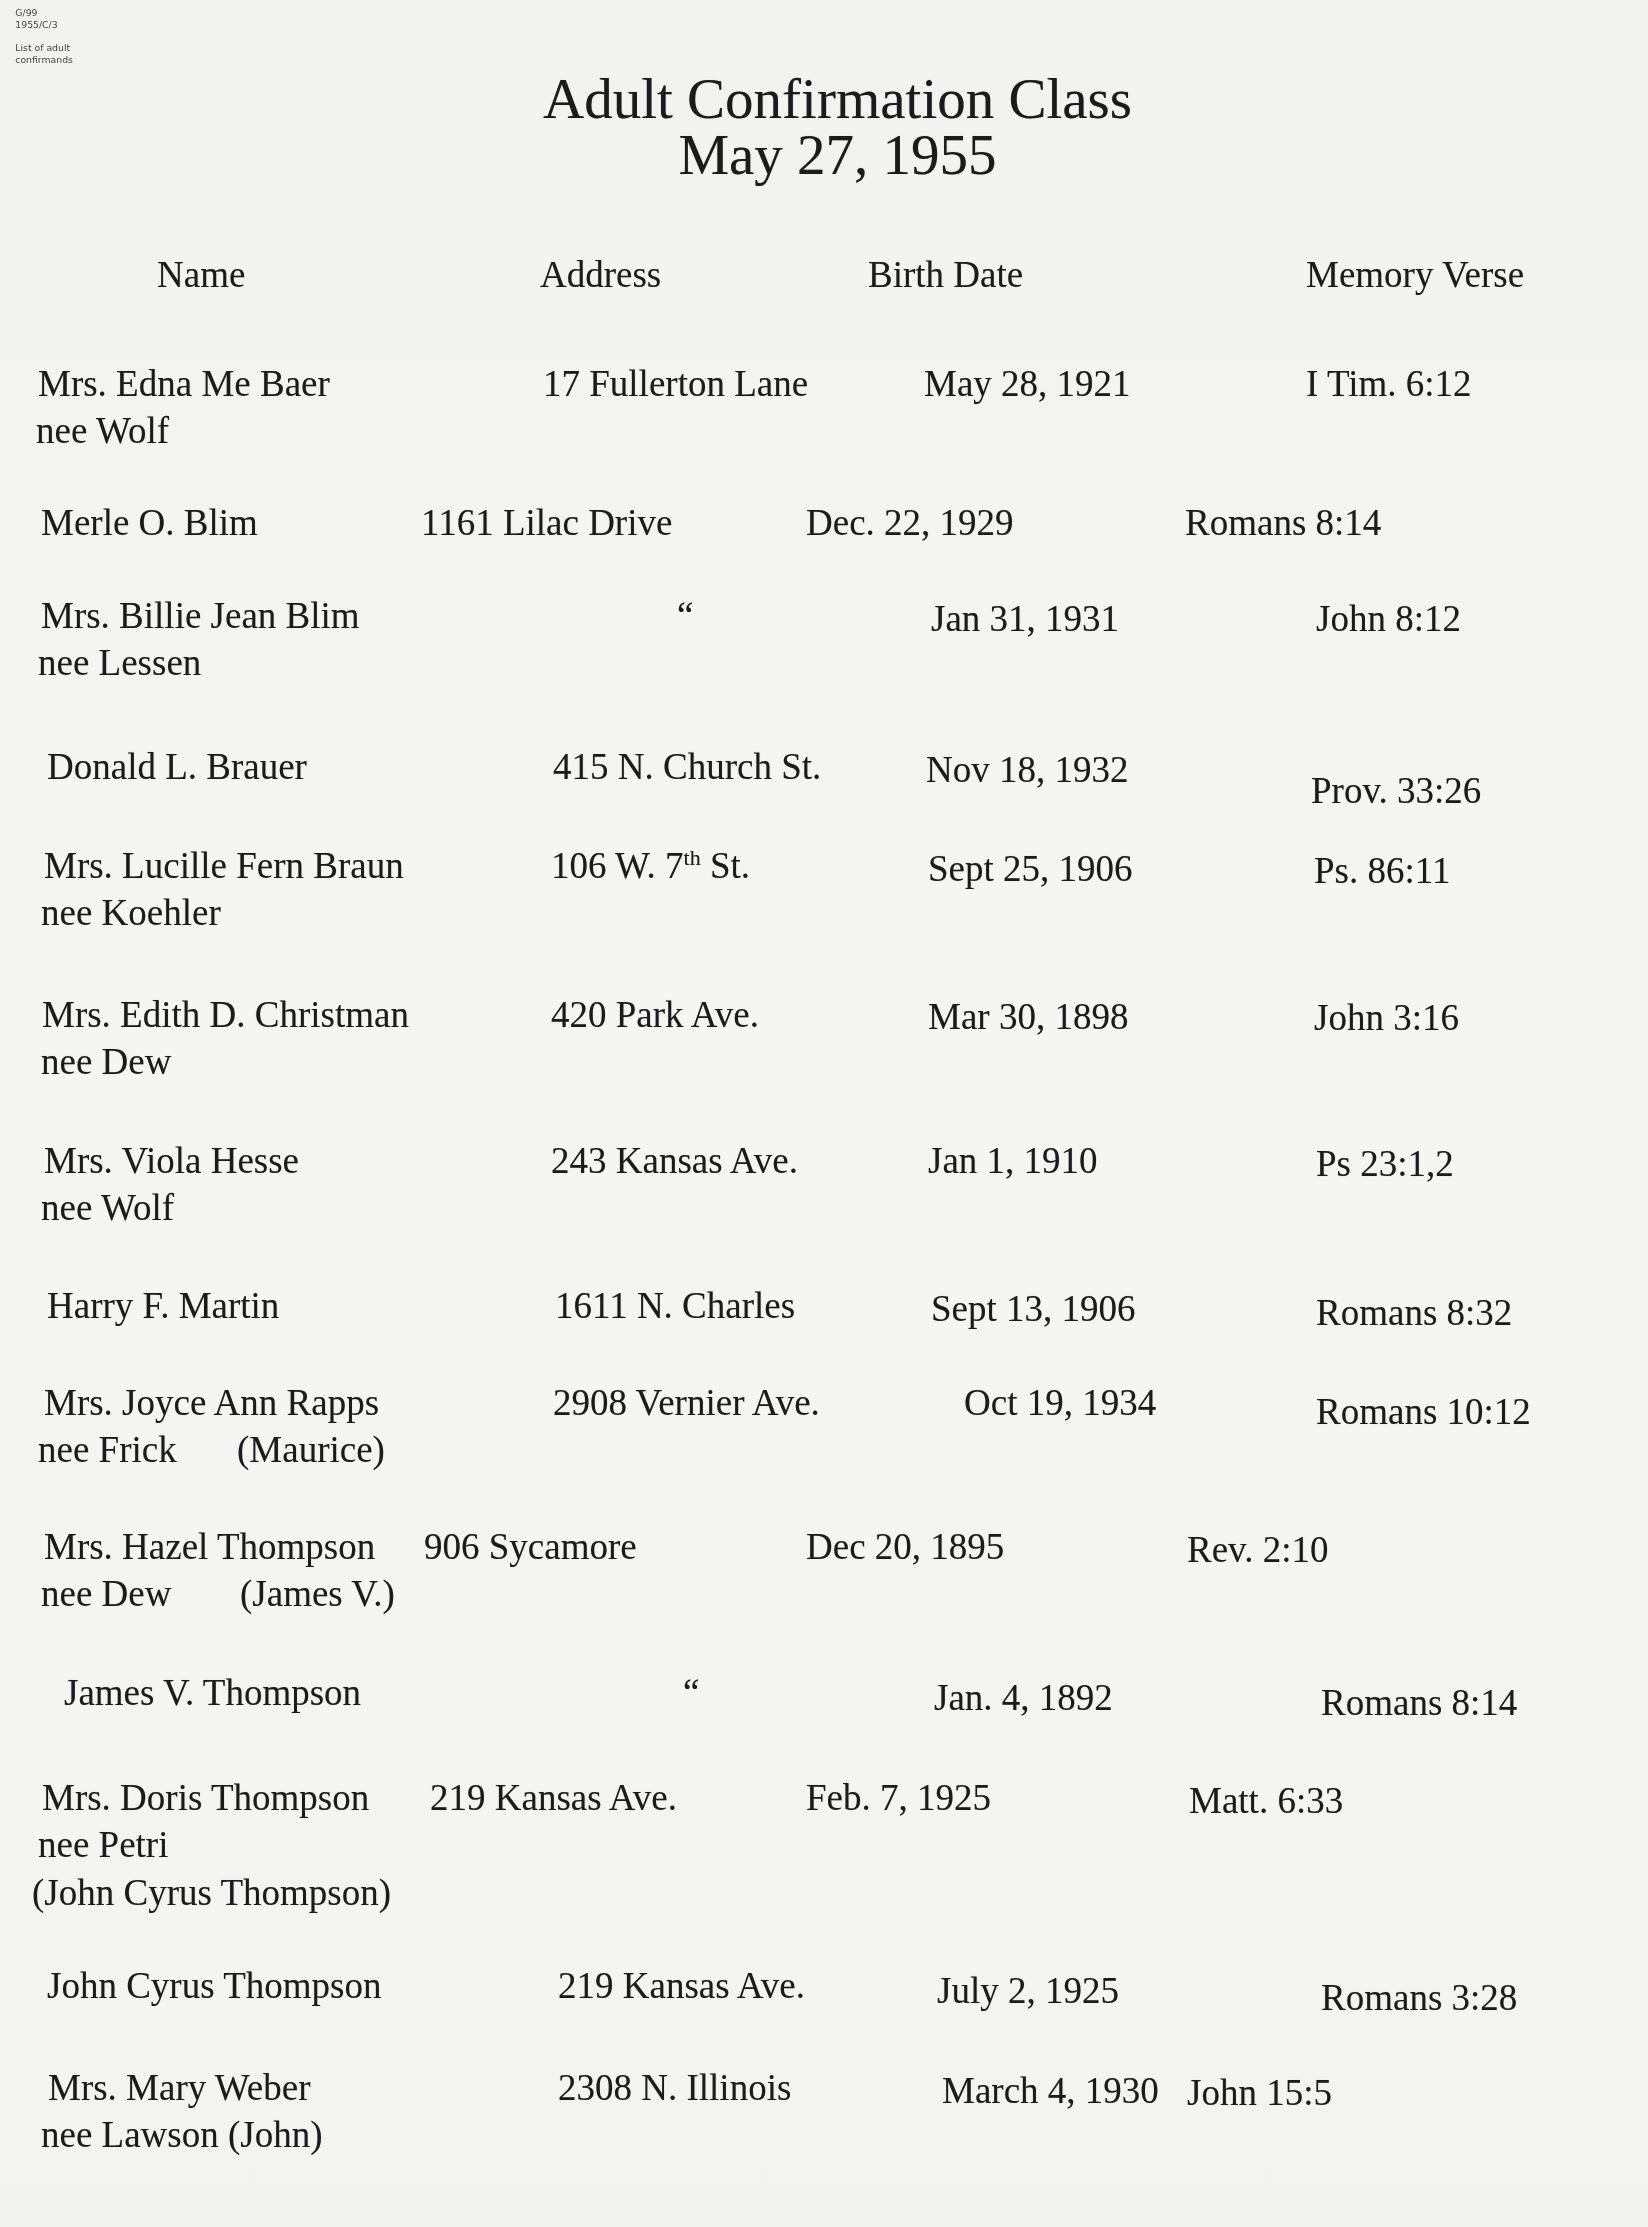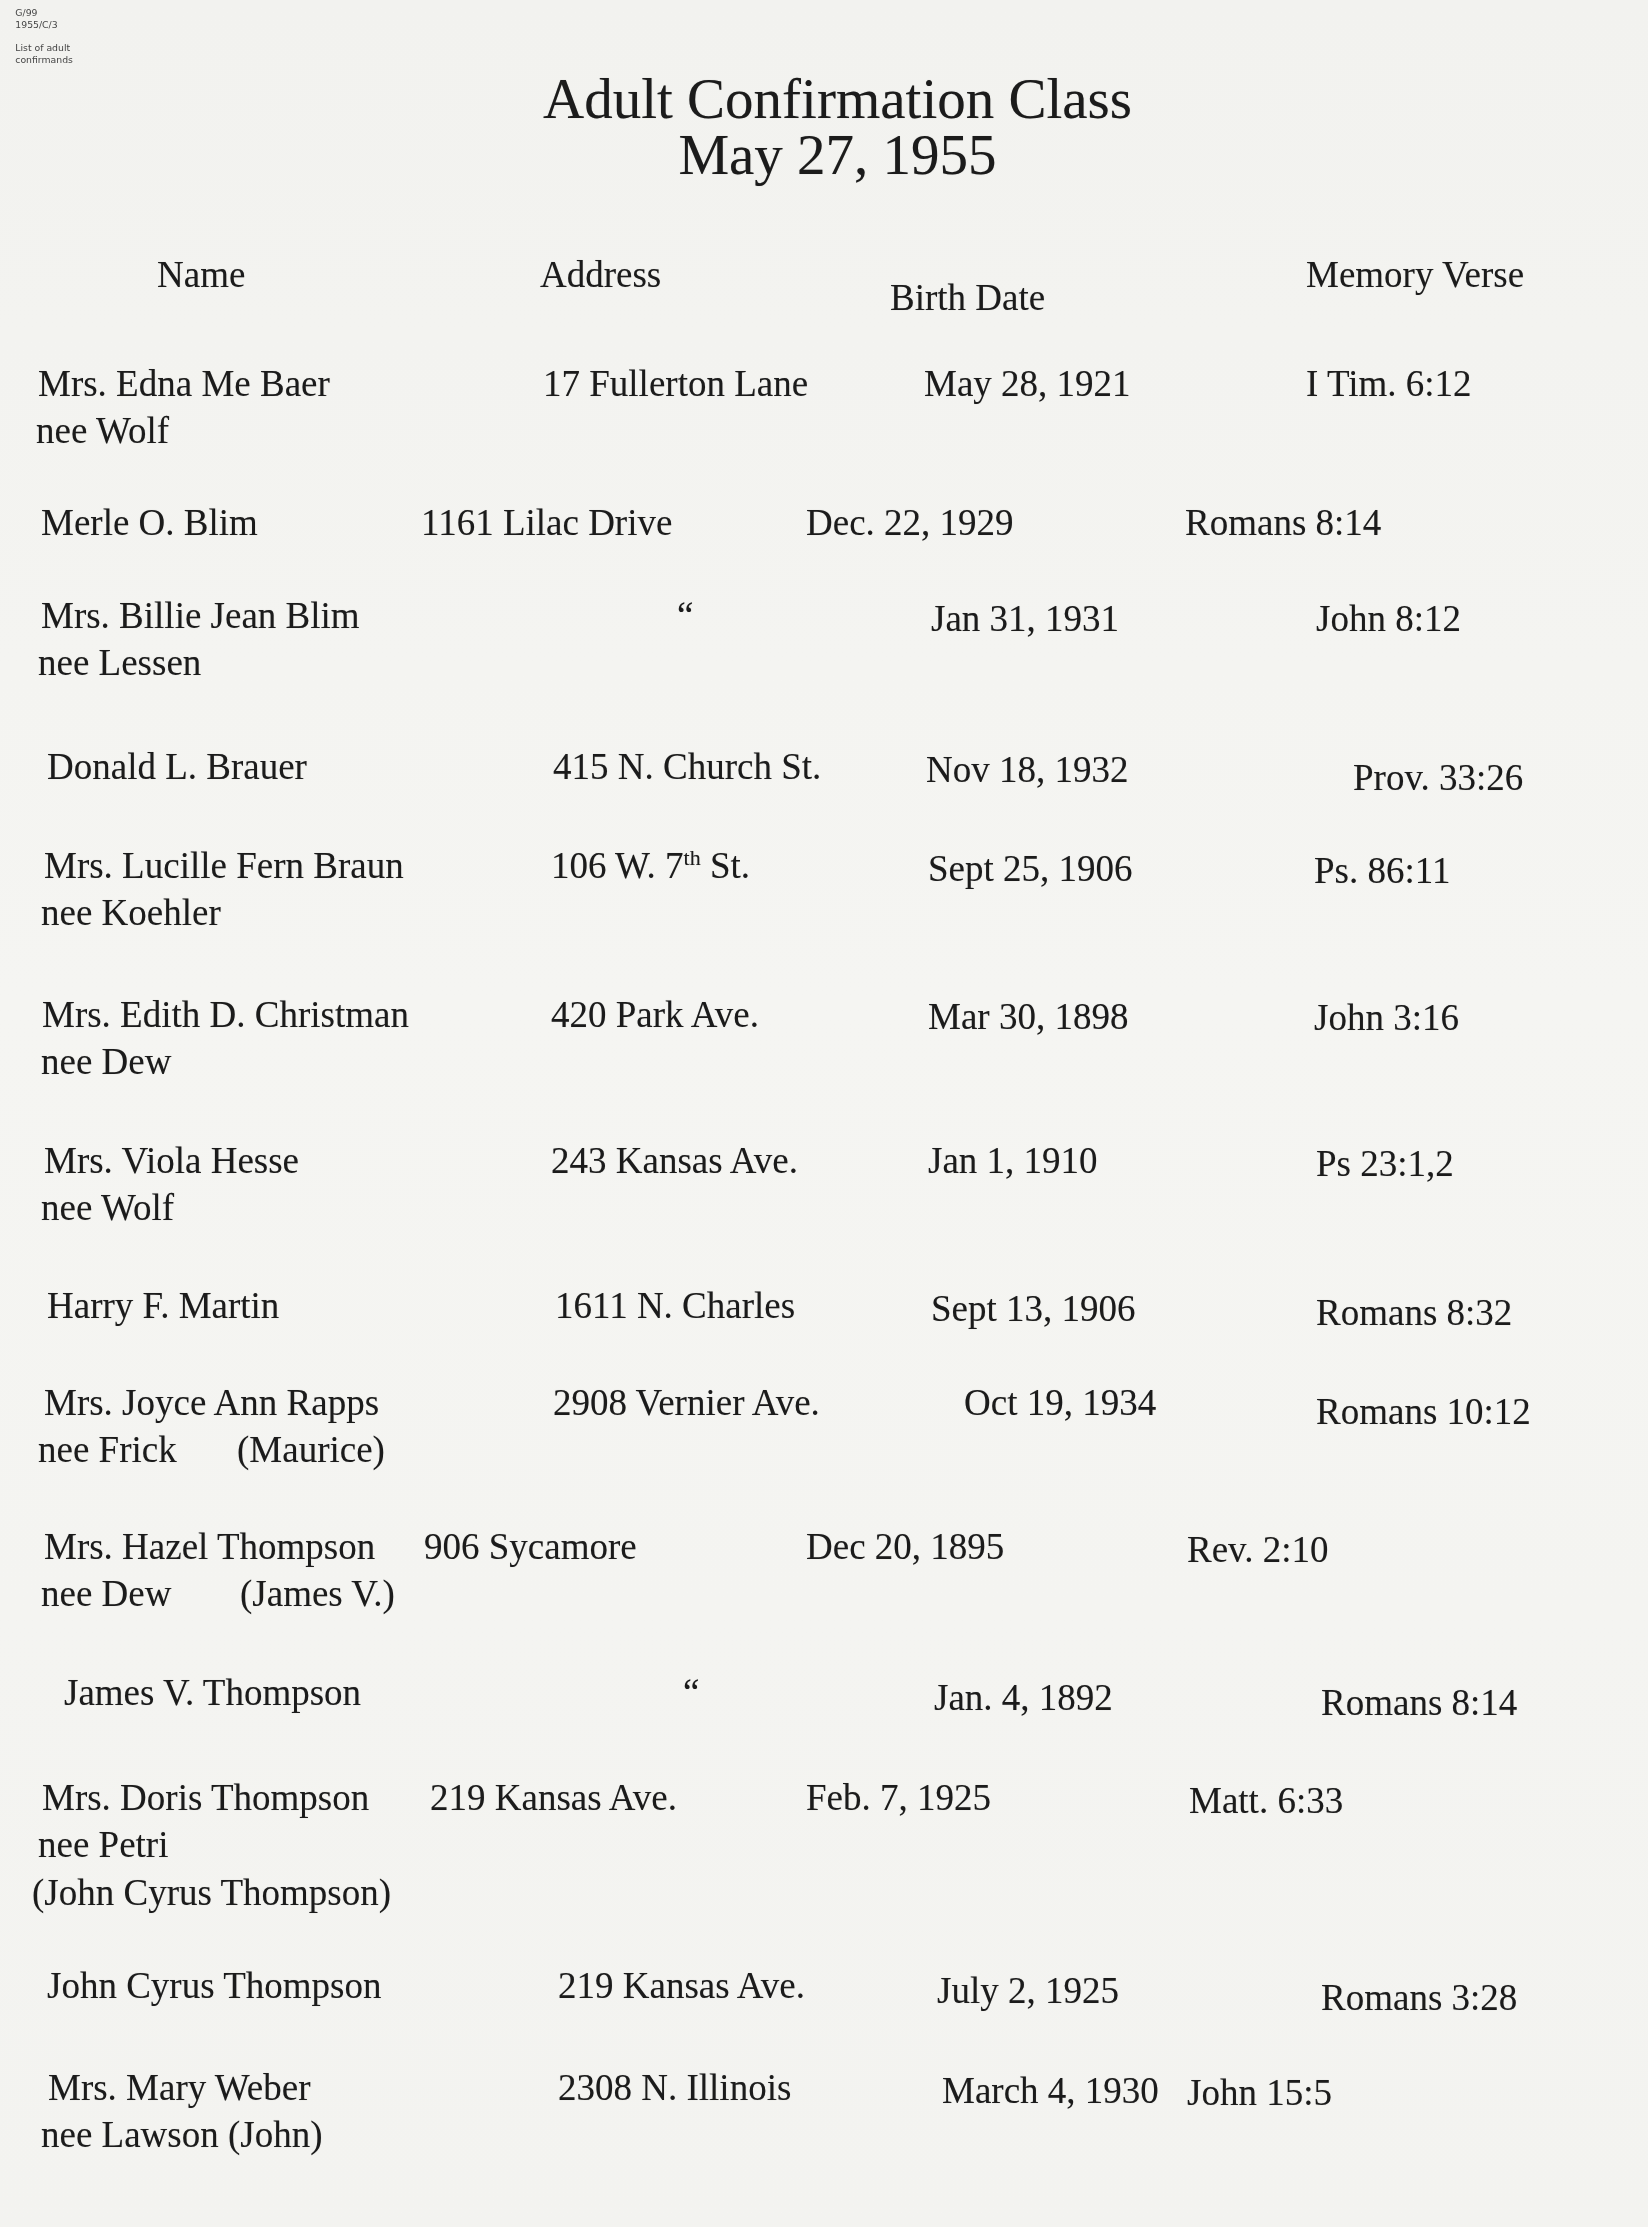--- a/index.html
+++ b/index.html
@@ -24,33 +24,33 @@
     position:absolute;left:0;top:71px;width:100%;
     text-align:center;padding-left:27px;box-sizing:border-box;
     font-size:57px;line-height:56px;
     text-shadow:0 0 0.8px rgba(10,10,10,.35);
   }
   
   #header-row{position:absolute;left:0;top:253px;width:100%;height:51px;}
   .hcell{position:absolute;white-space:nowrap;font-size:37px;text-shadow:0 0 0.8px rgba(10,10,10,.3);}
   #h-name{left:157px;}
   #h-addr{left:540px;}
-  #h-birth{left:890px;margin-top:23px;}
+  #h-birth{left:868px;}
   #h-verse{left:1306px;}
   
   .row{position:absolute;left:0;width:100%;height:153px;}
   .cell{position:absolute;top:0;white-space:nowrap;font-size:37px;line-height:42px;text-shadow:0 0 0.8px rgba(10,10,10,.3);}
   .line2{top:47px;}
   .line3{top:95px;}
   .cell sup{font-size:22px;line-height:0;}
   
   #r0{top:363px;}  #r0 .c-name{left:38px;} #r0 .c-name2{left:36px;} #r0 .c-addr{left:543px;} #r0 .c-birth{left:924px;} #r0 .c-verse{left:1306px;}
   #r1{top:502px;}  #r1 .c-name{left:41px;} #r1 .c-addr{left:421px;} #r1 .c-birth{left:806px;}  #r1 .c-verse{left:1185px;}
   #r2{top:595px;}  #r2 .c-name{left:41px;} #r2 .c-name2{left:38px;} #r2 .c-addr{left:677px;} #r2 .c-birth{left:931px;top:3.4px;} #r2 .c-verse{left:1316px;top:3px;}
-  #r3{top:746px;}  #r3 .c-name{left:47px;} #r3 .c-addr{left:553px;} #r3 .c-birth{left:926px;top:3.4px;} #r3 .c-verse{left:1311px;top:11px;margin-left:42px;}
+  #r3{top:746px;}  #r3 .c-name{left:47px;} #r3 .c-addr{left:553px;} #r3 .c-birth{left:926px;top:3.4px;} #r3 .c-verse{left:1311px;top:24px;}
   #r4{top:845px;}  #r4 .c-name{left:44px;} #r4 .c-name2{left:41px;} #r4 .c-addr{left:551px;} #r4 .c-birth{left:928px;top:3.4px;} #r4 .c-verse{left:1314px;top:5.1px;}
   #r5{top:994px;padding-left:32px;} #r5 .c-name{left:42px;} #r5 .c-name2{left:41px;} #r5 .c-addr{left:551px;} #r5 .c-birth{left:928px;top:1.7px;} #r5 .c-verse{left:1314px;top:3.4px;}
   #r6{top:1140px;} #r6 .c-name{left:44px;} #r6 .c-name2{left:41px;} #r6 .c-addr{left:551px;} #r6 .c-birth{left:928px;} #r6 .c-verse{left:1316px;top:3.4px;}
   #r7{top:1285px;} #r7 .c-name{left:47px;} #r7 .c-addr{left:555px;} #r7 .c-birth{left:931px;top:3.4px;} #r7 .c-verse{left:1316px;top:6.8px;}
   #r8{top:1382px;} #r8 .c-name{left:44px;} #r8 .c-name2{left:38px;} #r8 .c-name2b{left:237px;} #r8 .c-addr{left:553px;} #r8 .c-birth{left:964px;} #r8 .c-verse{left:1316px;top:8.5px;}
   #r9{top:1526px;} #r9 .c-name{left:44px;} #r9 .c-name2{left:41px;} #r9 .c-name2b{left:240px;} #r9 .c-addr{left:424px;} #r9 .c-birth{left:806px;} #r9 .c-verse{left:1187px;top:3.4px;}
   #r10{top:1672px;} #r10 .c-name{left:44px;margin-left:20px;} #r10 .c-addr{left:683px;} #r10 .c-birth{left:934px;top:5.1px;} #r10 .c-verse{left:1321px;top:10.2px;}
   #r11{top:1777px;} #r11 .c-name{left:42px;} #r11 .c-name2{left:38px;} #r11 .c-name3{left:32px;} #r11 .c-addr{left:430px;} #r11 .c-birth{left:806px;} #r11 .c-verse{left:1189px;top:3.4px;}
   #r12{top:1965px;} #r12 .c-name{left:47px;} #r12 .c-addr{left:558px;} #r12 .c-birth{left:937px;top:5.1px;} #r12 .c-verse{left:1321px;top:12px;}
   #r13{top:2067px;} #r13 .c-name{left:48px;} #r13 .c-name2{left:41px;} #r13 .c-addr{left:558px;} #r13 .c-birth{left:942px;top:3.4px;} #r13 .c-verse{left:1187px;top:5.1px;}

